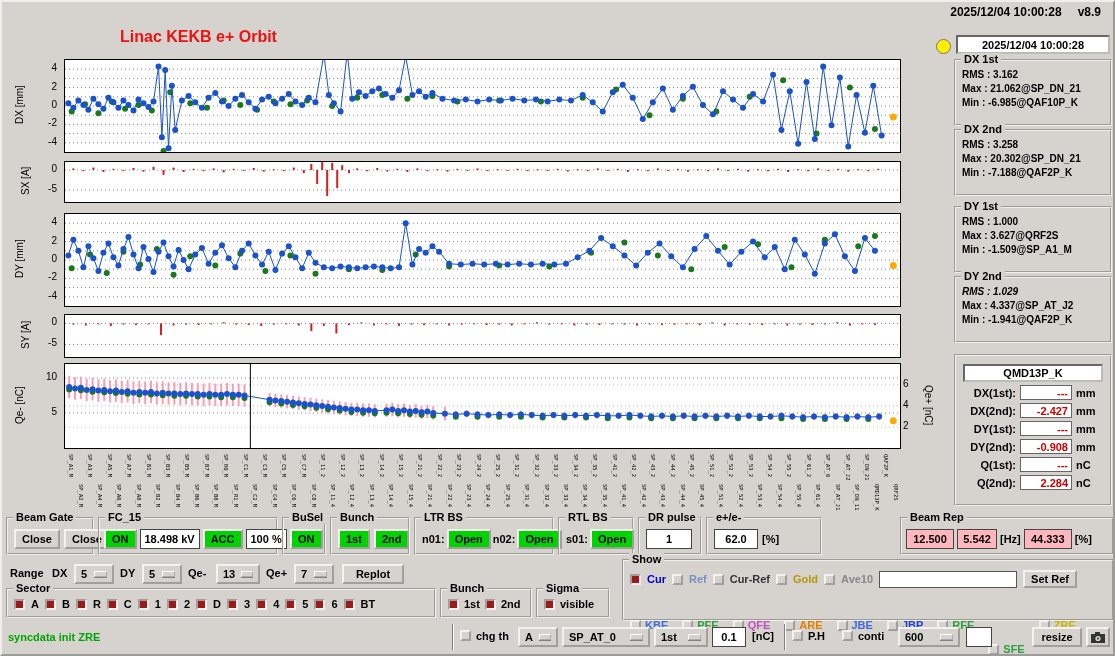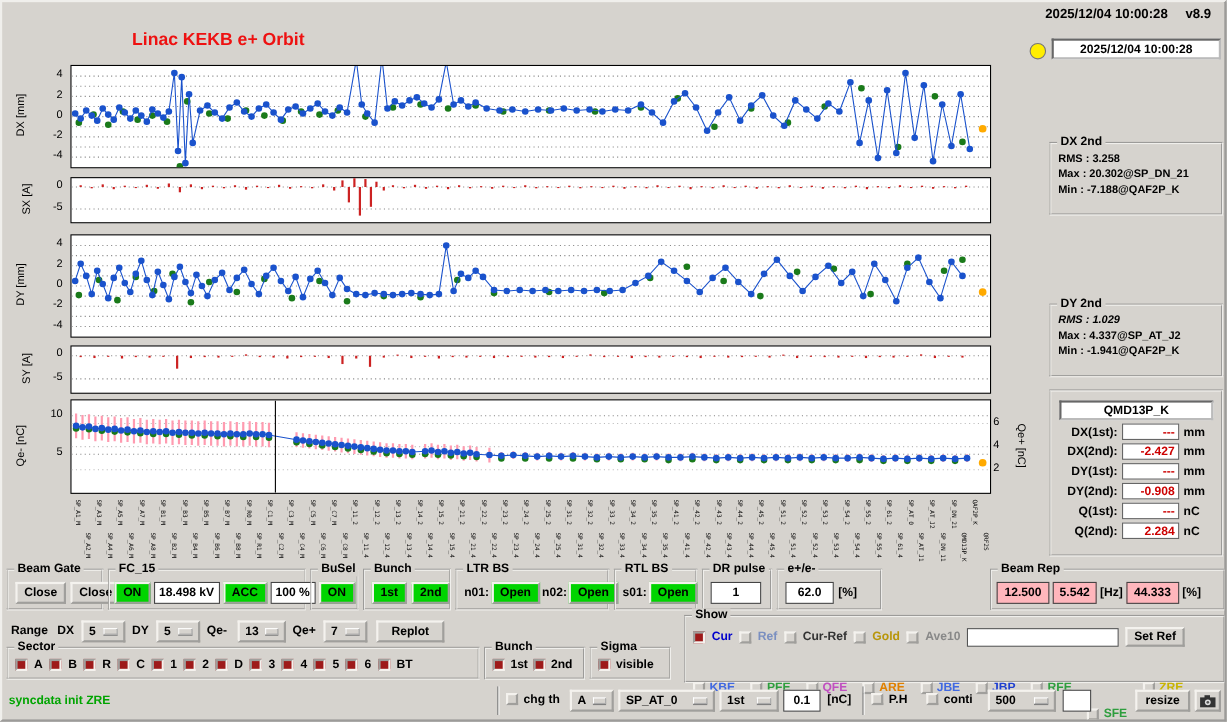--- a/index.html
+++ b/index.html
@@ -933,25 +933,37 @@
         <text x="791.3081395348837" y="33" font-size="5.5" text-anchor="start" font-family="DejaVu Sans Mono, monospace" fill="#000" transform="rotate(90 791.3081395348837 33)">SP_DN_11</text>
         <text x="801.0174418604652" y="3" font-size="5.5" text-anchor="start" font-family="DejaVu Sans Mono, monospace" fill="#000" transform="rotate(90 801.0174418604652 3)">SP_DN_21</text>
         <text x="810.7267441860465" y="33" font-size="5.5" text-anchor="start" font-family="DejaVu Sans Mono, monospace" fill="#000" transform="rotate(90 810.7267441860465 33)">QMD13P_K</text>
         <text x="820.4360465116279" y="3" font-size="5.5" text-anchor="start" font-family="DejaVu Sans Mono, monospace" fill="#000" transform="rotate(90 820.4360465116279 3)">QAF2P_K</text>
         <text x="830.1453488372093" y="33" font-size="5.5" text-anchor="start" font-family="DejaVu Sans Mono, monospace" fill="#000" transform="rotate(90 830.1453488372093 33)">QRF2S</text>
       </svg></div>
 
   <div class="led"></div>
   <div class="tsbox">2025/12/04 10:00:28</div>
 
+  <div class="grp" style="left:952px;top:57px;width:158px;height:67px;">
+    <span class="glabel">DX 1st</span>
+    <div class="stat-line" style="margin-top:8px;">RMS : 3.162</div>
+    <div class="stat-line">Max : 21.062@SP_DN_21</div>
+    <div class="stat-line">Min : -6.985@QAF10P_K</div>
+  </div>
   <div class="grp" style="left:952px;top:127px;width:158px;height:67px;">
     <span class="glabel">DX 2nd</span>
     <div class="stat-line" style="margin-top:8px;">RMS : 3.258</div>
     <div class="stat-line">Max : 20.302@SP_DN_21</div>
     <div class="stat-line">Min : -7.188@QAF2P_K</div>
+  </div>
+  <div class="grp" style="left:952px;top:204px;width:158px;height:67px;">
+    <span class="glabel">DY 1st</span>
+    <div class="stat-line" style="margin-top:8px;">RMS : 1.000</div>
+    <div class="stat-line">Max : 3.627@QRF2S</div>
+    <div class="stat-line">Min : -1.509@SP_A1_M</div>
   </div>
   <div class="grp" style="left:952px;top:274px;width:158px;height:67px;">
     <span class="glabel">DY 2nd</span>
     <div class="stat-line" style="margin-top:8px;font-style:italic;">RMS : 1.029</div>
     <div class="stat-line">Max : 4.337@SP_AT_J2</div>
     <div class="stat-line">Min : -1.941@QAF2P_K</div>
   </div>
 
   <div class="grp" style="left:952px;top:352px;width:158px;height:152px;">
     <div class="qcombo">QMD13P_K</div>
@@ -1031,21 +1043,21 @@
       <span class="unit">s01:</span>
       <div class="btn green">Open</div>
     </div>
   </div>
   <div class="grp" style="left:636px;top:515px;width:64px;height:38px;">
     <span class="glabel">DR pulse</span>
     <div class="row">
         <div class="field" style="width:46px;">1</div>
       </div>
   </div>
-  <div class="grp" style="left:704px;top:515px;width:96px;height:38px;">
+  <div class="grp" style="left:704px;top:515px;width:116px;height:38px;">
     <span class="glabel">e+/e-</span>
     <div class="row">
         <div class="field" style="width:44px;">62.0</div>
         <span class="unit">[%]</span>
       </div>
   </div>
   <div class="grp" style="left:898px;top:515px;width:214px;height:38px;">
     <span class="glabel">Beam Rep</span>
     <div class="row" style="gap:3px;padding-left:4px;padding-right:4px;">
       <div class="field pink" style="width:48px;">12.500</div>
@@ -1198,21 +1210,21 @@
       <span class="dash"></span>
     </div>
   <div class="abs field" style="left:710px;top:625px;width:34px;">0.1</div>
   <span class="abs unit" style="left:750px;top:628px;">[nC]</span>
   <div class="vsep" style="left:782px;"></div>
   <span class="abs cb" style="left:790px;top:628px;"></span>
   <span class="abs cblabel" style="left:806px;top:628px;">P.H</span>
   <span class="abs cb" style="left:840px;top:628px;"></span>
   <span class="abs cblabel" style="left:856px;top:628px;">conti</span>
   <div class="abs opt" style="left:896px;top:625px;width:62px;">
-      <span>500</span>
+      <span>600</span>
       <span class="dash"></span>
     </div>
   <div class="abs field" style="left:964px;top:625px;width:26px;"></div>
   <div class="abs btn" style="left:1030px;top:625px;width:50px;">resize</div>
   <div class="abs btn cam-btn" style="left:1084px;top:625px;width:24px;padding:0 2px;">
     <svg width="16" height="13" viewBox="0 0 16 13">
         <rect x="1" y="3" width="14" height="9" fill="#333"></rect>
         <rect x="5" y="1" width="5" height="3" fill="#333"></rect>
         <circle cx="8" cy="7.5" r="2.6" fill="#ddd"></circle>
         <circle cx="8" cy="7.5" r="1.2" fill="#555"></circle>

